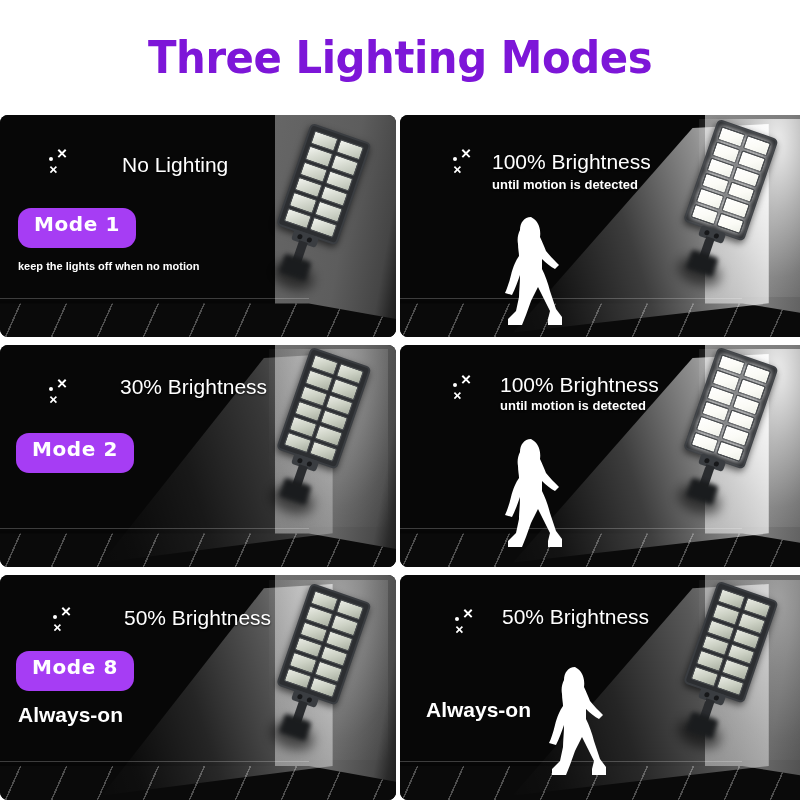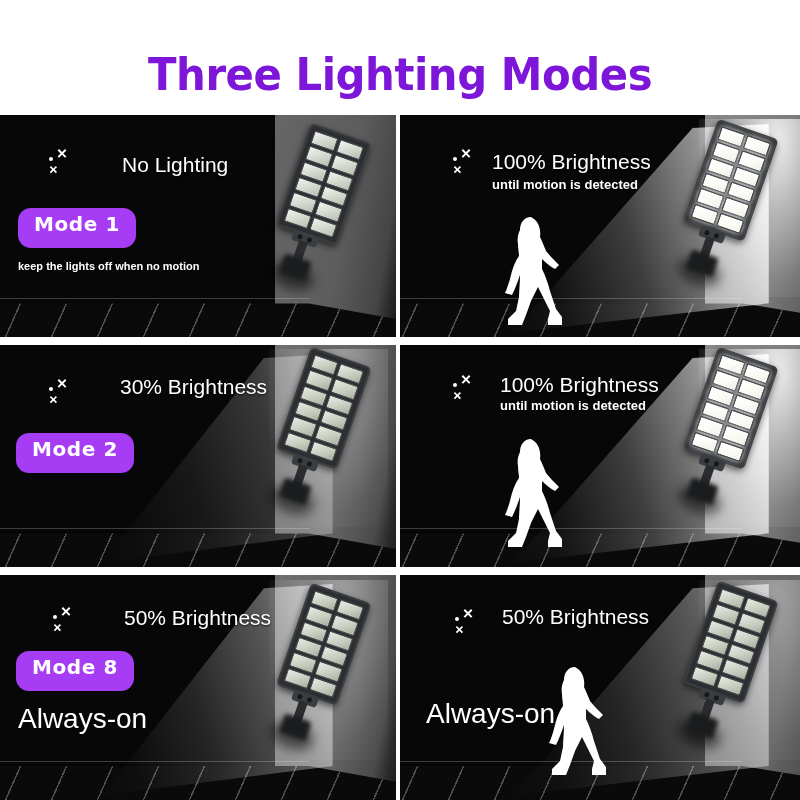--- a/index.html
+++ b/index.html
@@ -15,21 +15,21 @@
   #page {
     position: relative;
     width: 800px;
     height: 800px;
     background: #ffffff;
   }
 
   
   .title-bar {
     position: absolute;
-    left: 0; top: 17px;
+    left: 0; top: 0;
     width: 800px; height: 115px;
     display: flex;
     align-items: center;
     justify-content: center;
     background: #ffffff;
   }
   .title-text {
     font-family: "DejaVu Sans", sans-serif;
     font-weight: bold;
     font-size: 45px;
@@ -43,20 +43,21 @@
   .grid {
     position: absolute;
     left: 0; top: 115px;
     width: 800px;
     height: 685px;
   }
   .panel {
     position: absolute;
     overflow: hidden;
     background: #060606;
+    border-radius: 8px;
   }
   .col-l { left: 0px;   width: 396px; }
   .col-r { left: 400px; width: 439px; }
   .row-1 { top: 0px;   height: 222px; }
   .row-2 { top: 230px; height: 222px; }
   .row-3 { top: 460px; height: 225px; }
 
   
   .scene { position: absolute; inset: 0; }
 
@@ -268,22 +269,22 @@
   }
   .caption {
     position: absolute;
     color: #ffffff;
     font-family: "Liberation Sans", sans-serif;
     font-size: 11px;
     font-weight: bold;
     white-space: nowrap;
   }
   .caption.big {
-    font-size: 28px;
-    font-weight: 400;
+    font-size: 21px;
+    font-weight: 700;
   }
 
   
   .person { position: absolute; }
 </style>
 </head>
 <body>
 
 <div id="page">
 

